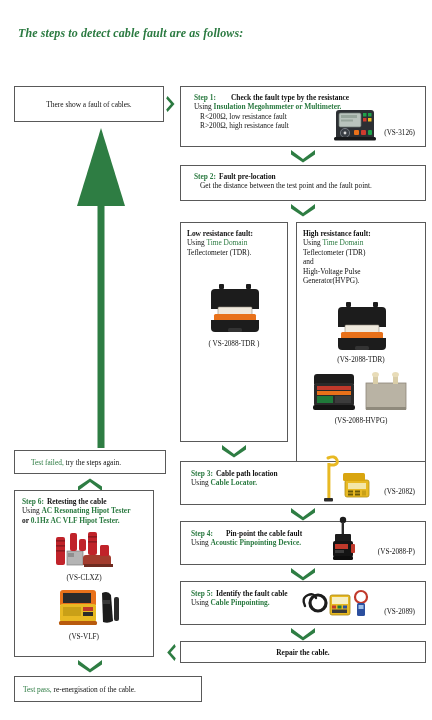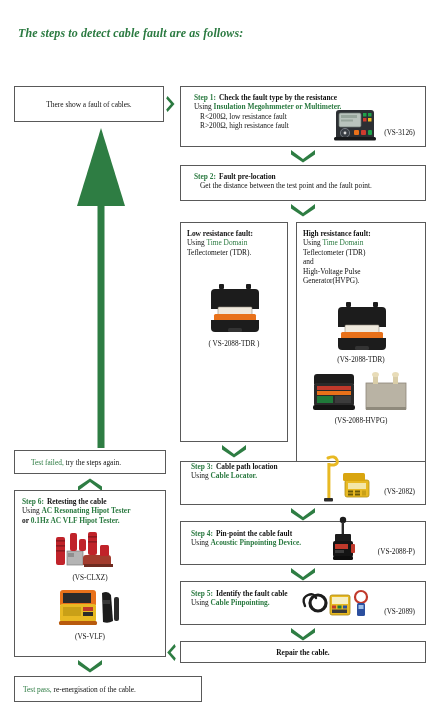--- a/index.html
+++ b/index.html
@@ -67,21 +67,21 @@
   <div class="bigarrow" style="left:74px;top:128px;position:absolute;">
     <svg width="54" height="320" viewBox="0 0 54 320">
       <polygon points="27,0 51,78 3,78" fill="#2e7d43"></polygon>
       <rect x="23.5" y="76" width="7" height="244" fill="#2e7d43"></rect>
     </svg>
   </div>
 
   <div class="box" style="left:180px;top:86px;width:246px;height:61px;">
     <div style="position:absolute;left:13px;top:6px;">
       <div class="txt" style="white-space:nowrap;">
-        <span class="gb">Step 1:</span><span class="b" style="margin-left:3px;text-align:center;">Check the fault type by the resistance</span>
+        <span class="gb">Step 1:</span><span class="b" style="margin-left:15px;text-align:center;">Check the fault type by the resistance</span>
       </div>
       <div class="txt" style="white-space:nowrap;">
         <span>Using </span><span class="gb">Insulation Megohmmeter or Multimeter.</span>
       </div>
       <div class="txt" style="padding-left:6px;white-space:nowrap;">R&lt;200Ω, low resistance fault</div>
       <div class="txt" style="padding-left:6px;white-space:nowrap;">R&gt;200Ω, high resistance fault</div>
     </div>
 
     <div class="dev" style="left:152px;top:20px;">
       <svg width="44" height="36" viewBox="0 0 44 36">
@@ -199,21 +199,21 @@
     <div class="caption" style="position:absolute;left:0;right:0;top:194px;">(VS-2088-HVPG)</div>
   </div>
 
   <div class="chev-down" style="left:221px;top:444px;">
     <svg width="26" height="14" viewBox="0 0 26 14">
       <path d="M1 1 L13 10 L25 1 L25 5.5 L13 13.6 L1 5.5 Z" fill="#2e7d43"></path>
     </svg>
   </div>
 
   <div class="box" style="left:180px;top:461px;width:246px;height:44px;">
-    <div style="position:absolute;left:10px;top:0;">
+    <div style="position:absolute;left:10px;top:7px;">
       <div class="txt" style="white-space:nowrap;">
         <span class="gb">Step 3:</span><span class="b" style="margin-left:3px;">Cable path location</span>
       </div>
       <div class="txt" style="white-space:nowrap;">
         <span>Using </span><span class="gb">Cable Locator.</span>
       </div>
     </div>
 
     <div class="dev" style="left:138px;top:-10px;">
       <svg width="60" height="54" viewBox="0 0 60 54">
@@ -236,21 +236,21 @@
 
   <div class="chev-down" style="left:290px;top:507px;">
     <svg width="26" height="14" viewBox="0 0 26 14">
       <path d="M1 1 L13 10 L25 1 L25 5.5 L13 13.6 L1 5.5 Z" fill="#2e7d43"></path>
     </svg>
   </div>
 
   <div class="box" style="left:180px;top:521px;width:246px;height:44px;">
     <div style="position:absolute;left:10px;top:7px;">
       <div class="txt" style="white-space:nowrap;">
-        <span class="gb">Step 4:</span><span class="b" style="margin-left:3px;">Pin-point the cable fault</span>
+        <span class="gb">Step 4:</span><span class="b" style="margin-left:13px;">Pin-point the cable fault</span>
       </div>
       <div class="txt" style="white-space:nowrap;">
         <span>Using </span><span class="gb">Acoustic Pinpointing Device.</span>
       </div>
     </div>
 
     <div class="dev" style="left:140px;top:-8px;">
       <svg width="48" height="50" viewBox="0 0 48 50">
         <circle cx="22" cy="6" r="3.2" fill="#1c1c1c"></circle>
         <rect x="20.6" y="8" width="2.4" height="12" fill="#2b2b2b"></rect>
@@ -322,21 +322,21 @@
       <span class="g">Test failed,</span><span> try the steps again.</span>
     </div>
   </div>
 
   <div class="chev-up" style="left:77px;top:478px;position:absolute;">
     <svg width="26" height="14" viewBox="0 0 26 14">
       <path d="M1 13 L13 4 L25 13 L25 8.5 L13 0.4 L1 8.5 Z" fill="#2e7d43"></path>
     </svg>
   </div>
 
-  <div class="box" style="left:14px;top:490px;width:152px;height:167px;">
+  <div class="box" style="left:14px;top:490px;width:140px;height:167px;">
     <div style="position:absolute;left:7px;top:6px;right:4px;">
       <div class="txt" style="white-space:nowrap;">
         <span class="gb">Step 6:</span><span class="b" style="margin-left:3px;">Retesting the cable</span>
       </div>
       <div class="txt" style="white-space:nowrap;">
         <span>Using </span><span class="gb">AC Resonating Hipot Tester</span>
       </div>
       <div class="txt" style="white-space:nowrap;">
         <span class="b">or </span><span class="gb">0.1Hz AC VLF Hipot Tester.</span>
       </div>

